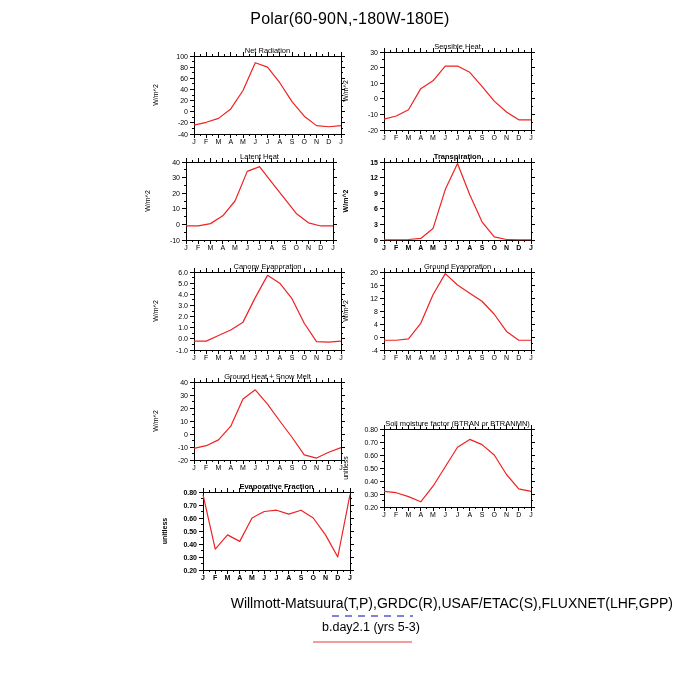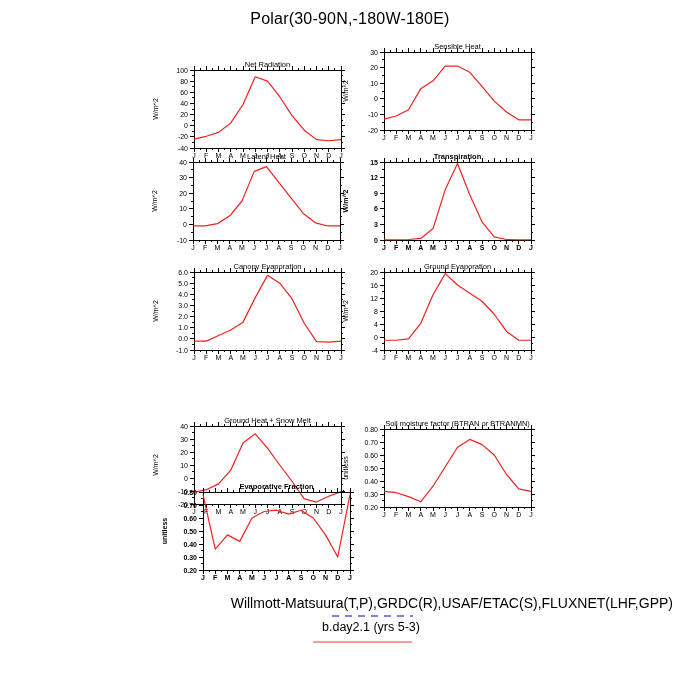--- a/index.html
+++ b/index.html
@@ -24,24 +24,24 @@
   .obs-line{
     position:absolute;left:332px;top:615px;width:81px;height:2px;
   }
   .case-line{
     position:absolute;left:313px;top:641px;width:99px;height:2px;
   }
 </style>
 </head>
 <body>
 
-<div class="page-title">Polar(30-90N,-180W-180E)</div>
+<div class="page-title">Polar(60-90N,-180W-180E)</div>
 
 <div id="charts-grid">
-    <div class="chart" style="left: 149px; top: 60px; text-align: center;"><svg width="210" height="108">
+    <div class="chart" style="left: 149px; top: 46px; text-align: center;"><svg width="210" height="108">
         <rect x="45" y="10" width="147" height="78" fill="none" stroke="#000000" stroke-width="1" shape-rendering="crispEdges"></rect>
         <text x="118.5" y="7" text-anchor="middle" font-size="7.5">Net Radiation</text>
         <text x="9" y="49" text-anchor="middle" font-size="7" transform="rotate(-90 9 49)">W/m^2</text>
         <line x1="45" y1="88" x2="45" y2="92" stroke="#000000" stroke-width="1" shape-rendering="crispEdges"></line>
         <line x1="45" y1="10" x2="45" y2="6" stroke="#000000" stroke-width="1" shape-rendering="crispEdges"></line>
         <text x="45" y="97.5" text-anchor="middle" font-size="7">J</text>
         <line x1="57.25" y1="88" x2="57.25" y2="92" stroke="#000000" stroke-width="1" shape-rendering="crispEdges"></line>
         <line x1="57.25" y1="10" x2="57.25" y2="6" stroke="#000000" stroke-width="1" shape-rendering="crispEdges"></line>
         <text x="57.25" y="97.5" text-anchor="middle" font-size="7">F</text>
         <line x1="69.5" y1="88" x2="69.5" y2="92" stroke="#000000" stroke-width="1" shape-rendering="crispEdges"></line>
@@ -231,21 +231,21 @@
         <line x1="45" y1="64.6" x2="43" y2="64.6" stroke="#000000" stroke-width="1" shape-rendering="crispEdges"></line>
         <line x1="192" y1="64.6" x2="194" y2="64.6" stroke="#000000" stroke-width="1" shape-rendering="crispEdges"></line>
         <line x1="45" y1="49" x2="43" y2="49" stroke="#000000" stroke-width="1" shape-rendering="crispEdges"></line>
         <line x1="192" y1="49" x2="194" y2="49" stroke="#000000" stroke-width="1" shape-rendering="crispEdges"></line>
         <line x1="45" y1="33.400000000000006" x2="43" y2="33.400000000000006" stroke="#000000" stroke-width="1" shape-rendering="crispEdges"></line>
         <line x1="192" y1="33.400000000000006" x2="194" y2="33.400000000000006" stroke="#000000" stroke-width="1" shape-rendering="crispEdges"></line>
         <line x1="45" y1="17.799999999999997" x2="43" y2="17.799999999999997" stroke="#000000" stroke-width="1" shape-rendering="crispEdges"></line>
         <line x1="192" y1="17.799999999999997" x2="194" y2="17.799999999999997" stroke="#000000" stroke-width="1" shape-rendering="crispEdges"></line>
         <polyline points="45.00,77.08 57.25,73.96 69.50,67.72 81.75,46.66 94.00,38.86 106.25,24.04 118.50,24.04 130.75,30.28 143.00,44.32 155.25,59.14 167.50,70.06 179.75,77.86 192.00,77.86" fill="none" stroke="#ee2222" stroke-width="1.2" stroke-linejoin="round"></polyline>
       </svg></div>
-    <div class="chart" style="left: 148px; top: 152px;"><svg width="210" height="108">
+    <div class="chart" style="left: 141px; top: 152px;"><svg width="210" height="108">
         <rect x="45" y="10" width="147" height="78" fill="none" stroke="#000000" stroke-width="1" shape-rendering="crispEdges"></rect>
         <text x="118.5" y="7" text-anchor="middle" font-size="7.5">Latent Heat</text>
         <text x="9" y="49" text-anchor="middle" font-size="7" transform="rotate(-90 9 49)">W/m^2</text>
         <line x1="45" y1="88" x2="45" y2="92" stroke="#000000" stroke-width="1" shape-rendering="crispEdges"></line>
         <line x1="45" y1="10" x2="45" y2="6" stroke="#000000" stroke-width="1" shape-rendering="crispEdges"></line>
         <text x="45" y="97.5" text-anchor="middle" font-size="7">J</text>
         <line x1="57.25" y1="88" x2="57.25" y2="92" stroke="#000000" stroke-width="1" shape-rendering="crispEdges"></line>
         <line x1="57.25" y1="10" x2="57.25" y2="6" stroke="#000000" stroke-width="1" shape-rendering="crispEdges"></line>
         <text x="57.25" y="97.5" text-anchor="middle" font-size="7">F</text>
         <line x1="69.5" y1="88" x2="69.5" y2="92" stroke="#000000" stroke-width="1" shape-rendering="crispEdges"></line>
@@ -634,21 +634,21 @@
         <line x1="45" y1="55.5" x2="43" y2="55.5" stroke="#000000" stroke-width="1" shape-rendering="crispEdges"></line>
         <line x1="192" y1="55.5" x2="194" y2="55.5" stroke="#000000" stroke-width="1" shape-rendering="crispEdges"></line>
         <line x1="45" y1="42.5" x2="43" y2="42.5" stroke="#000000" stroke-width="1" shape-rendering="crispEdges"></line>
         <line x1="192" y1="42.5" x2="194" y2="42.5" stroke="#000000" stroke-width="1" shape-rendering="crispEdges"></line>
         <line x1="45" y1="29.5" x2="43" y2="29.5" stroke="#000000" stroke-width="1" shape-rendering="crispEdges"></line>
         <line x1="192" y1="29.5" x2="194" y2="29.5" stroke="#000000" stroke-width="1" shape-rendering="crispEdges"></line>
         <line x1="45" y1="16.5" x2="43" y2="16.5" stroke="#000000" stroke-width="1" shape-rendering="crispEdges"></line>
         <line x1="192" y1="16.5" x2="194" y2="16.5" stroke="#000000" stroke-width="1" shape-rendering="crispEdges"></line>
         <polyline points="45.00,78.25 57.25,78.25 69.50,76.95 81.75,61.35 94.00,32.75 106.25,11.63 118.50,23.00 130.75,31.13 143.00,39.25 155.25,52.25 167.50,69.47 179.75,78.25 192.00,78.25" fill="none" stroke="#ee2222" stroke-width="1.2" stroke-linejoin="round"></polyline>
       </svg></div>
-    <div class="chart" style="left: 149px; top: 372px; margin-top: 44px;"><svg width="210" height="108">
+    <div class="chart" style="left: 149px; top: 372px;"><svg width="210" height="108">
         <rect x="45" y="10" width="147" height="78" fill="none" stroke="#000000" stroke-width="1" shape-rendering="crispEdges"></rect>
         <text x="118.5" y="7" text-anchor="middle" font-size="7.5">Ground Heat + Snow Melt</text>
         <text x="9" y="49" text-anchor="middle" font-size="7" transform="rotate(-90 9 49)">W/m^2</text>
         <line x1="45" y1="88" x2="45" y2="92" stroke="#000000" stroke-width="1" shape-rendering="crispEdges"></line>
         <line x1="45" y1="10" x2="45" y2="6" stroke="#000000" stroke-width="1" shape-rendering="crispEdges"></line>
         <text x="45" y="97.5" text-anchor="middle" font-size="7">J</text>
         <line x1="57.25" y1="88" x2="57.25" y2="92" stroke="#000000" stroke-width="1" shape-rendering="crispEdges"></line>
         <line x1="57.25" y1="10" x2="57.25" y2="6" stroke="#000000" stroke-width="1" shape-rendering="crispEdges"></line>
         <text x="57.25" y="97.5" text-anchor="middle" font-size="7">F</text>
         <line x1="69.5" y1="88" x2="69.5" y2="92" stroke="#000000" stroke-width="1" shape-rendering="crispEdges"></line>

